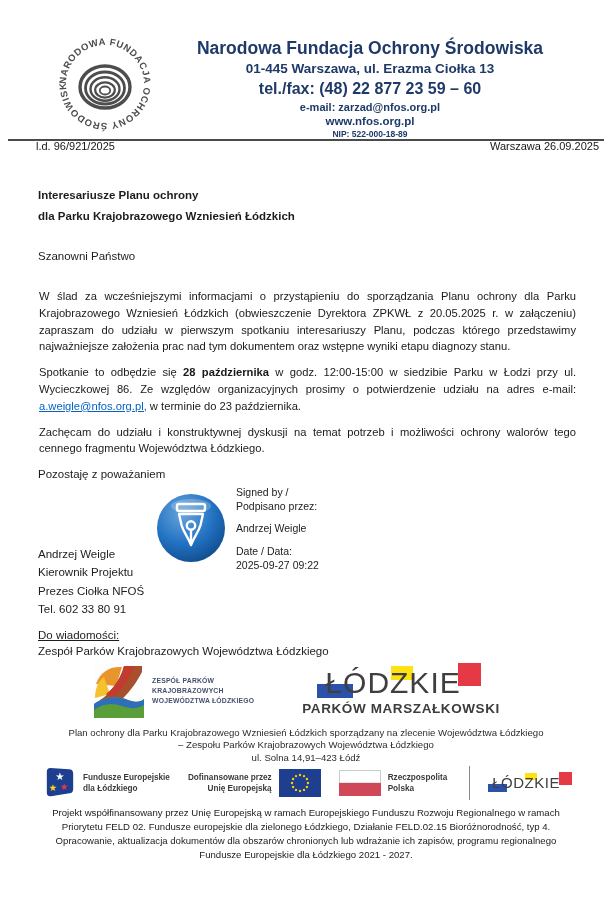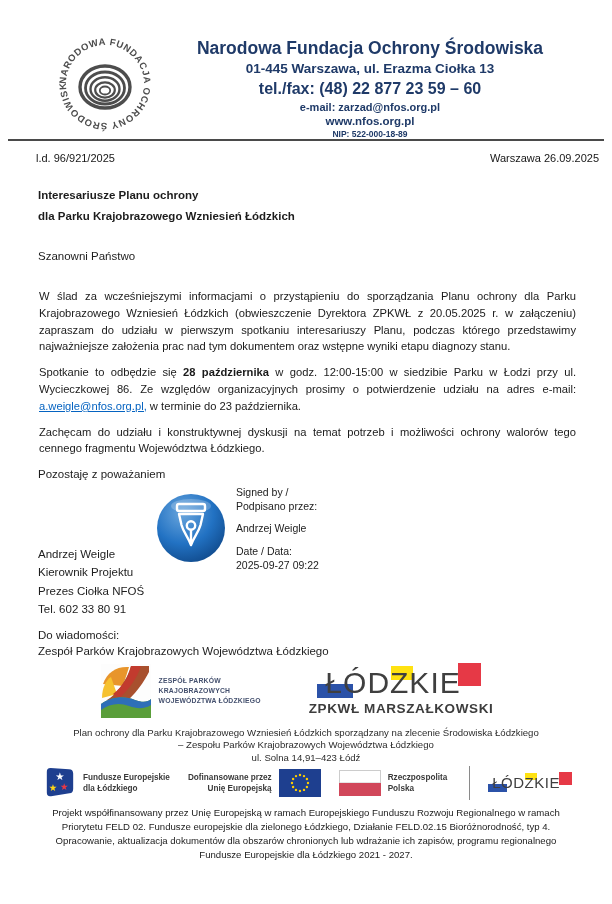--- a/index.html
+++ b/index.html
@@ -8,37 +8,37 @@
   
   .nfos-logo{position:absolute;left:54px;top:34px;width:102px;height:100px;}
   .head-text{position:absolute;left:150px;top:38px;width:440px;text-align:center;color:#1f3a68;font-weight:bold;}
   .head-text .t1{font-size:17.5px;line-height:1.25;}
   .head-text .t2{font-size:13.5px;line-height:1.35;}
   .head-text .t3{font-size:16px;line-height:1.35;}
   .head-text .t4{font-size:11px;line-height:1.3;}
   .head-text .t5{font-size:11.5px;line-height:1.3;}
   .head-text .t6{font-size:8.5px;line-height:1.35;}
   .rule{position:absolute;left:8px;right:8px;top:139px;border-top:2px solid #4a4a4a;}
-  .refrow{position:absolute;left:36px;right:13px;top:152px;display:flex;justify-content:space-between;
+  .refrow{position:absolute;left:36px;right:13px;top:140px;display:flex;justify-content:space-between;
           font-size:11px;color:#161616;}
   
   .recipient{position:absolute;left:38px;top:185px;font-size:11.5px;font-weight:bold;line-height:1.8;}
   .salutation{position:absolute;left:38px;top:250px;font-size:11.5px;}
   .body{position:absolute;left:38px;top:288px;width:538px;font-size:11.2px;line-height:1.5;
         text-align:justify;color:#1a1a1a;}
   .body p{margin:0 0 9px 1px;}
   .email-link{color:#0563c1;text-decoration:underline;}
   .closing{position:absolute;left:38px;top:468px;font-size:11.5px;}
   
   .stamp{position:absolute;left:155px;top:492px;width:72px;height:72px;}
   .sig-text{position:absolute;left:236px;top:486px;font-size:10.5px;line-height:1.3;color:#222;}
   .sig-text .gap{height:9px;}
   .sender{position:absolute;left:38px;top:545px;font-size:11.5px;line-height:1.6;}
   .cc{position:absolute;left:38px;top:628px;font-size:11.5px;line-height:1.35;}
-  .cc .cc-label{}
+  .cc .cc-label{text-decoration:underline;}
   
   .partners{position:absolute;left:0;right:0;top:664px;display:flex;justify-content:center;
             align-items:center;gap:48px;}
   .zpk-group{display:flex;align-items:center;gap:8px;}
   .zpk-caption{font-size:6.8px;font-weight:bold;color:#44506e;line-height:1.5;letter-spacing:.2px;}
   .lodzkie-group{text-align:center;padding-right:18px;}
   .lodzkie{position:relative;display:inline-block;margin-right:16px;}
   .lz-word{position:relative;z-index:2;font-size:30px;letter-spacing:1px;color:#3f3f3f;}
   .lz-blue,.lz-yellow,.lz-red{position:absolute;z-index:1;}
   .big .lz-blue{left:-8px;bottom:2px;width:36px;height:14px;background:#2b52a8;}
@@ -168,26 +168,26 @@
         <div>WOJEWÓDZTWA ŁÓDZKIEGO</div>
       </div>
     </div>
     <div class="lodzkie-group">
       <div class="lodzkie big">
         <div class="lz-blue"></div>
         <div class="lz-yellow"></div>
         <div class="lz-red"></div>
         <span class="lz-word">ŁÓDZKIE</span>
       </div>
-      <div class="marshal">ZPKWŁ MARSZAŁKOWSKI</div>
+      <div class="marshal">PARKÓW MARSZAŁKOWSKI</div>
     </div>
   </div>
 
   <div class="note">
-    <div>Plan ochrony dla Parku Krajobrazowego Wzniesień Łódzkich sporządzany na zlecenie Środowiska Łódzkiego</div>
+    <div>Plan ochrony dla Parku Krajobrazowego Wzniesień Łódzkich sporządzany na zlecenie Województwa Łódzkiego</div>
     <div>– Zespołu Parków Krajobrazowych Województwa Łódzkiego</div>
     <div>ul. Solna 14,91–423 Łódź</div>
   </div>
 
   <div class="funding">
     <div class="fund-item">
       <svg width="32" height="32" viewBox="0 0 34 34">
         <path d="M7,1 C4,1 3,2.5 3,5 L3,27 C3,30 4.5,31.5 7.5,31 L27,28 C30,27.5 31,26 31,23 L31,7 C31,4 29.5,2.5 26.5,2.5 Z" fill="#1e3f8f"></path>
         <text x="12" y="14" font-size="11" fill="#ffffff" font-family="DejaVu Sans,sans-serif">★</text>
         <text x="17" y="24" font-size="10" fill="#e63946" font-family="DejaVu Sans,sans-serif">★</text>

